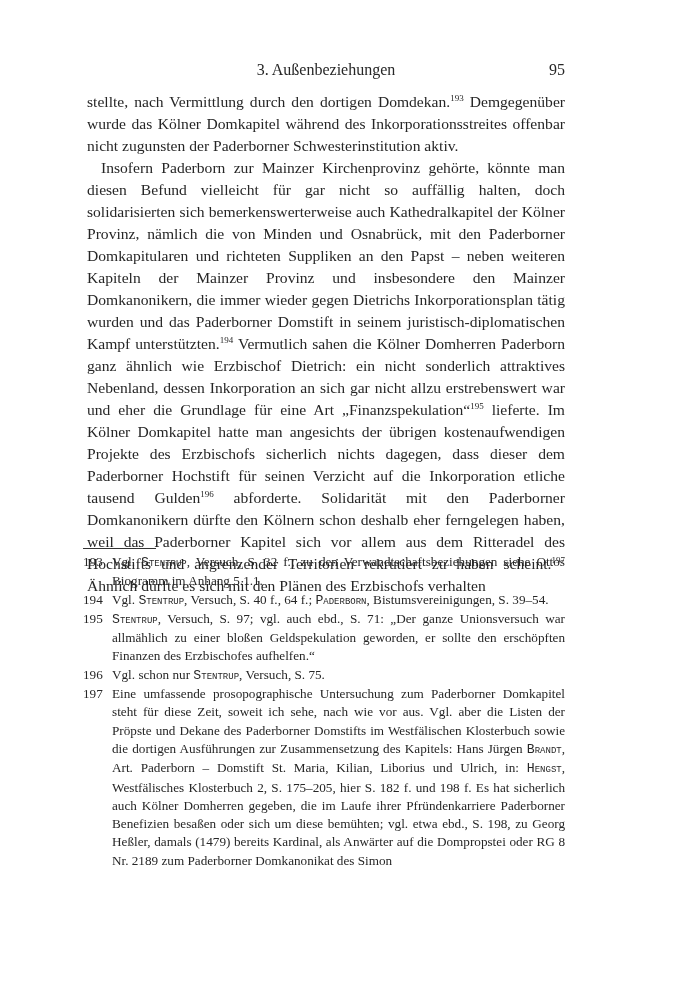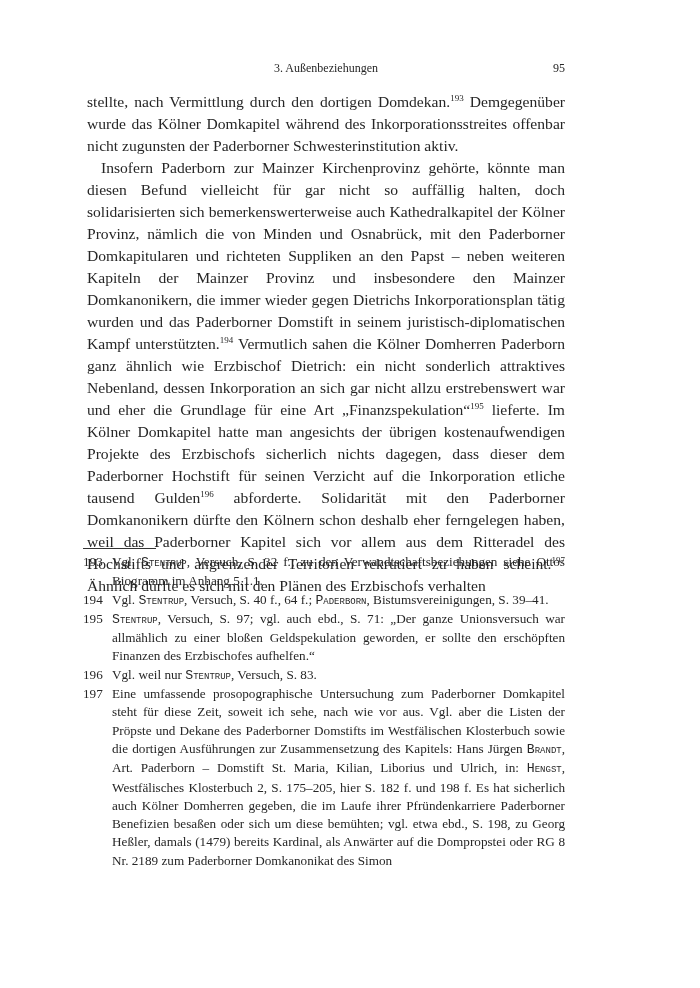--- a/index.html
+++ b/index.html
@@ -1,19 +1,19 @@
 <!DOCTYPE html>
 <html><head>
 <meta charset="utf-8">
 <style>
   html, body { margin:0; padding:0; background:#ffffff; }
   body { width:700px; height:988px; position:relative; overflow:hidden;
          font-family:"Liberation Serif", "DejaVu Serif", serif; color:#262626; }
   .running-head { position:absolute; top:61px; left:87px; width:478px; height:20px;
-         font-size:12px; }
+         font-size:16px; }
   .running-head .title { position:absolute; left:0; right:0; text-align:center; }
   .running-head .pageno { position:absolute; right:0; }
   .body-text { position:absolute; top:91px; left:87px; width:478px;
          font-size:15.6px; line-height:22px; }
   .body-text p { margin:0; text-align:justify; hyphens:manual; }
   .body-text p.indent { text-indent:14px; }
   sup { font-size:9px; line-height:0; vertical-align:6px; }
   .sep { position:absolute; top:548px; left:83px; width:73px; height:0;
          border-top:1px solid #333; }
   .footnotes { position:absolute; top:553px; left:83px; width:482px;
@@ -35,24 +35,24 @@
   <p class="indent"><span>Insofern Paderborn zur Mainzer Kirchenprovinz gehörte, könnte man diesen Befund vielleicht für gar nicht so auffällig halten, doch solidarisierten sich bemerkenswerterweise auch Kathedralkapitel der Kölner Provinz, näm­lich die von Minden und Osnabrück, mit den Paderborner Domkapitularen und richteten Suppliken an den Papst – neben weiteren Kapiteln der Mainzer Provinz und insbesondere den Mainzer Domkanonikern, die immer wieder gegen Dietrichs Inkorporationsplan tätig wurden und das Paderborner Domstift in seinem juristisch-diplomatischen Kampf unterstützten.</span><sup>194</sup><span> Ver­mutlich sahen die Kölner Domherren Paderborn ganz ähnlich wie Erzbischof Dietrich: ein nicht sonderlich attraktives Nebenland, dessen Inkorporation an sich gar nicht allzu erstrebenswert war und eher die Grundlage für eine Art „Finanzspekulation“</span><sup>195</sup><span> lieferte. Im Kölner Domkapitel hatte man ange­sichts der übrigen kostenaufwendigen Projekte des Erzbischofs sicherlich nichts dagegen, dass dieser dem Paderborner Hochstift für seinen Verzicht auf die Inkorporation etliche tausend Gulden</span><sup>196</sup><span> abforderte. Solidarität mit den Paderborner Domkanonikern dürfte den Kölnern schon deshalb eher ferngelegen haben, weil das Paderborner Kapitel sich vor allem aus dem Ritteradel des Hochstifts und angrenzender Territorien rekrutiert zu haben scheint.</span><sup>197</sup><span> Ähnlich dürfte es sich mit den Plänen des Erzbischofs verhalten</span></p>
 </div>
 
 <div class="sep"></div>
 
 <div class="footnotes">
   <div class="fn">
     <span class="num">193</span><span>Vgl. </span><span class="sc">Stentrup</span><span>, Versuch, S. 32 f.; zu den Verwandtschaftsbeziehungen siehe Ottos Biogramm im Anhang 5.1.1.</span>
   </div>
   <div class="fn">
-    <span class="num">194</span><span>Vgl. </span><span class="sc">Stentrup</span><span>, Versuch, S. 40 f., 64 f.; </span><span class="sc">Paderborn</span><span>, Bistumsvereinigungen, S. 39–41.</span>
+    <span class="num">194</span><span>Vgl. </span><span class="sc">Stentrup</span><span>, Versuch, S. 40 f., 64 f.; </span><span class="sc">Paderborn</span><span>, Bistumsvereinigungen, S. 39–54.</span>
   </div>
   <div class="fn">
     <span class="num">195</span><span class="sc">Stentrup</span><span>, Versuch, S. 97; vgl. auch ebd., S. 71: „Der ganze Unionsversuch war allmählich zu einer bloßen Geldspekulation geworden, er sollte den erschöpften Finanzen des Erzbischofes aufhelfen.“</span>
   </div>
   <div class="fn">
-    <span class="num">196</span><span>Vgl. weil nur </span><span class="sc">Stentrup</span><span>, Versuch, S. 83.</span>
+    <span class="num">196</span><span>Vgl. schon nur </span><span class="sc">Stentrup</span><span>, Versuch, S. 75.</span>
   </div>
   <div class="fn">
     <span class="num">197</span><span>Eine umfassende prosopographische Untersuchung zum Paderborner Domkapi­tel steht für diese Zeit, soweit ich sehe, nach wie vor aus. Vgl. aber die Listen der Pröpste und Dekane des Paderborner Domstifts im Westfälischen Klosterbuch so­wie die dortigen Ausführungen zur Zusammensetzung des Kapitels: Hans Jürgen </span><span class="sc">Brandt</span><span>, Art. Paderborn – Domstift St. Maria, Kilian, Liborius und Ulrich, in: </span><span class="sc">Hengst</span><span>, Westfälisches Klosterbuch 2, S. 175–205, hier S. 182 f. und 198 f. Es hat sicherlich auch Kölner Domherren gegeben, die im Laufe ihrer Pfründenkarrie­re Paderborner Benefizien besaßen oder sich um diese bemühten; vgl. etwa ebd., S. 198, zu Georg Heßler, damals (1479) bereits Kardinal, als Anwärter auf die Dompropstei oder RG 8 Nr. 2189 zum Paderborner Domkanonikat des Simon</span>
   </div>
 </div>
 
 </body></html>

